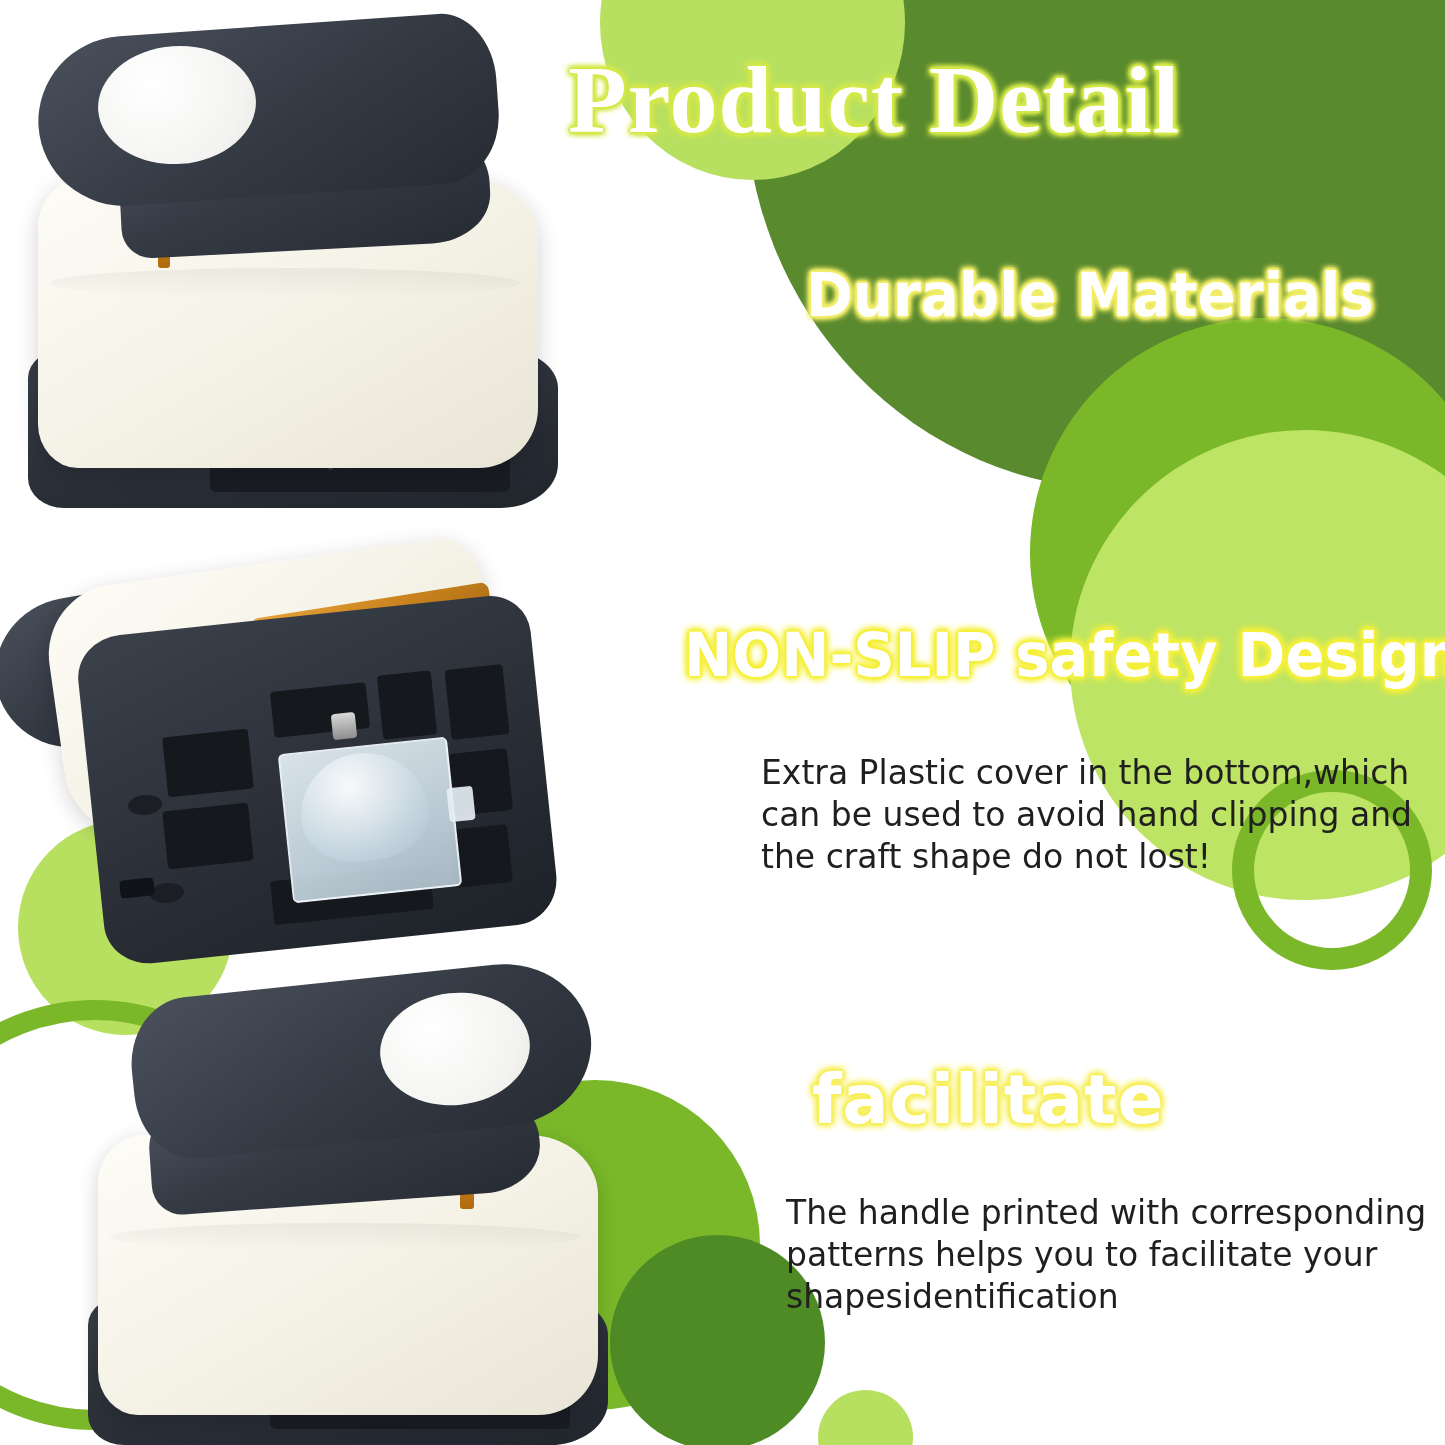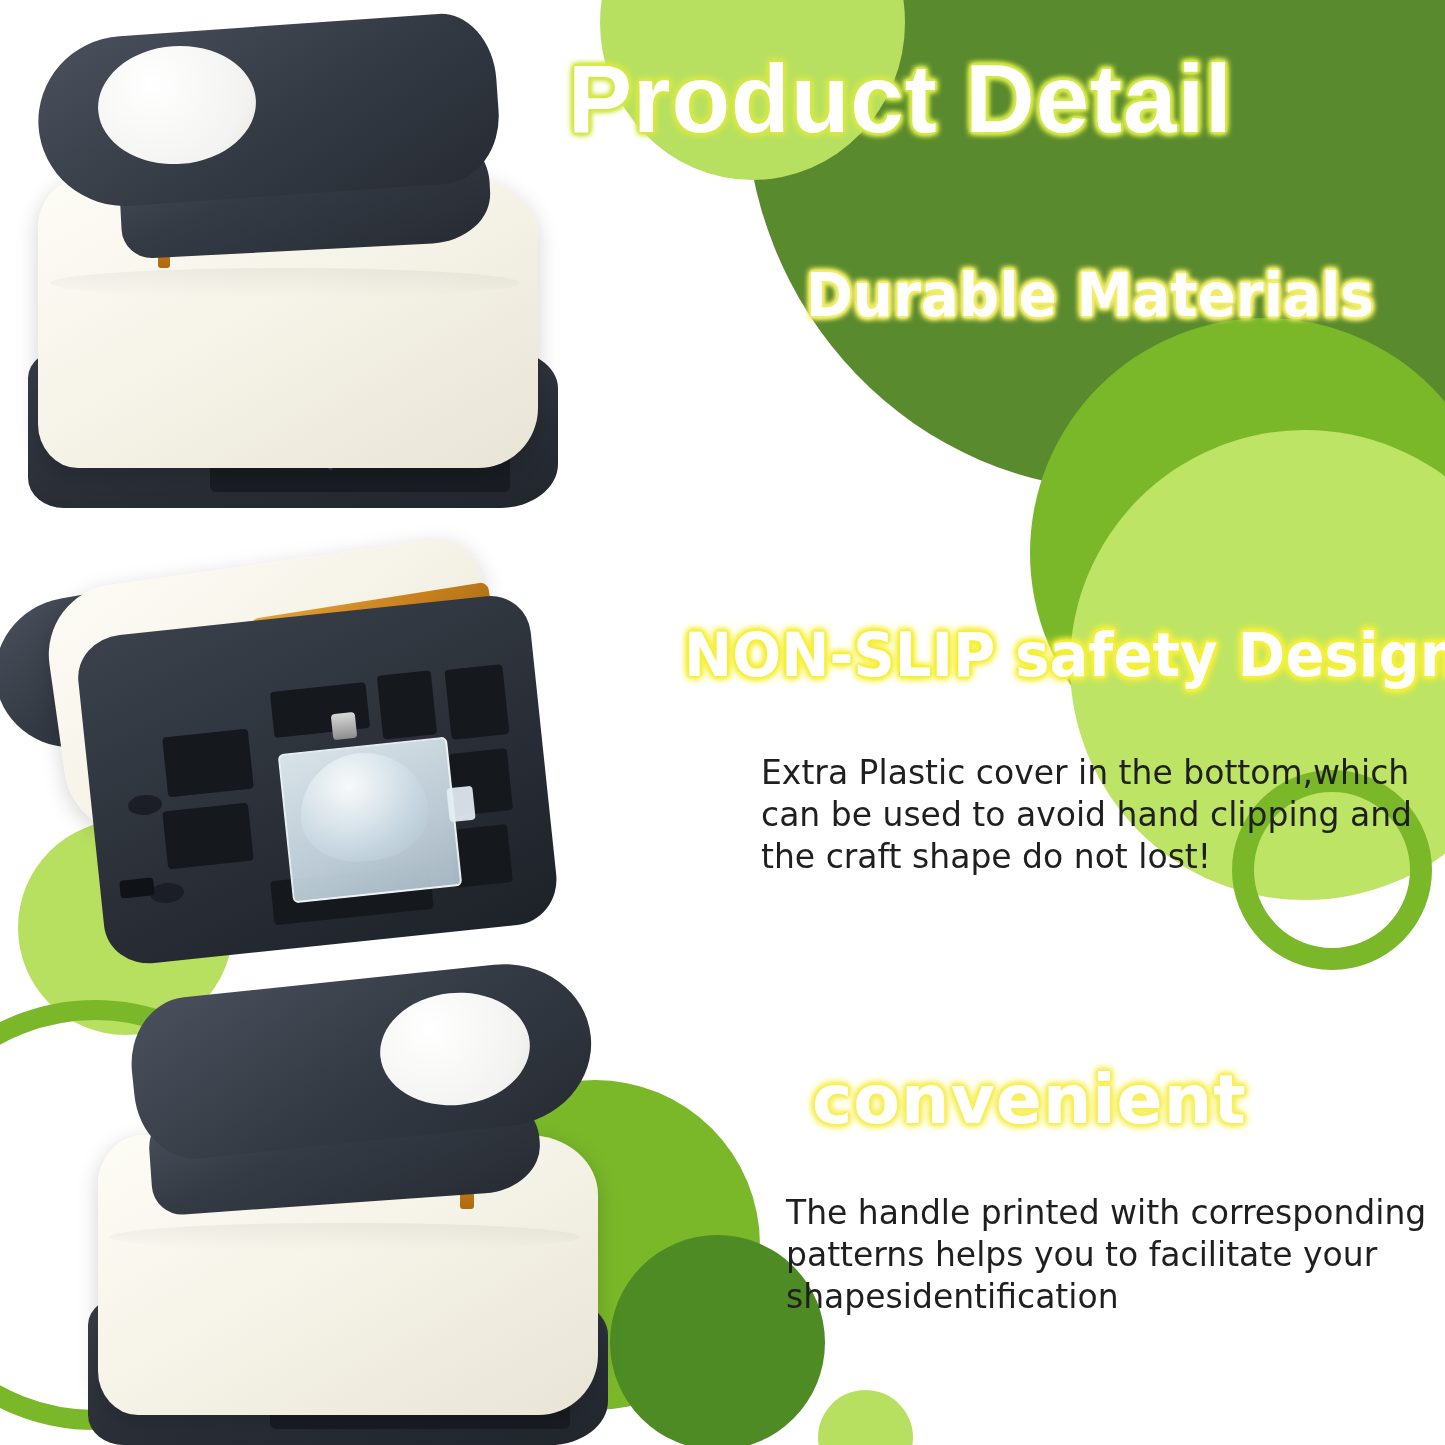--- a/index.html
+++ b/index.html
@@ -148,21 +148,21 @@
     border-radius:50% 50% 46% 46% / 58% 58% 42% 42%;
   }
   .amber-strip {
     position:absolute;
     background:linear-gradient(150deg,#e6a33a 0%, #c9821d 45%, #9d6212 100%);
   }
 
   
   .hero-title {
     position:absolute;
-    font-family:Liberation Sans, sans-serif;
+    font-family:Liberation Serif, serif;
     font-weight:bold;
     color:#ffffff;
     letter-spacing:1px;
     white-space:nowrap;
     text-shadow:
       0 0 2px var(--accent-yellowgreen),
       2px 0 2px var(--accent-yellowgreen),
      -2px 0 2px var(--accent-yellowgreen),
       0 2px 2px var(--accent-yellowgreen),
       0 -2px 2px var(--accent-yellowgreen),
@@ -315,16 +315,16 @@
     <div class="paddle-sticker" style="left:310px; top:18px; width:150px; height:112px; transform:rotate(-6deg);"></div>
   </div>
 
   <div class="hero-title" id="title-main">Product Detail</div>
 
   <div class="feature-heading" id="heading-durable">Durable Materials</div>
 
   <div class="feature-heading" id="heading-nonslip">NON-SLIP safety Design</div>
   <div class="body-copy" id="copy-nonslip">Extra Plastic cover in the bottom,which can be used to avoid hand clipping and the craft shape do not lost!</div>
 
-  <div class="feature-heading" id="heading-convenient">convenient</div>
+  <div class="feature-heading" id="heading-convenient">facilitate</div>
   <div class="body-copy" id="copy-convenient">The handle printed with corresponding patterns helps you to facilitate your shapesidentification</div>
 
 </div>
 
 </body></html>

